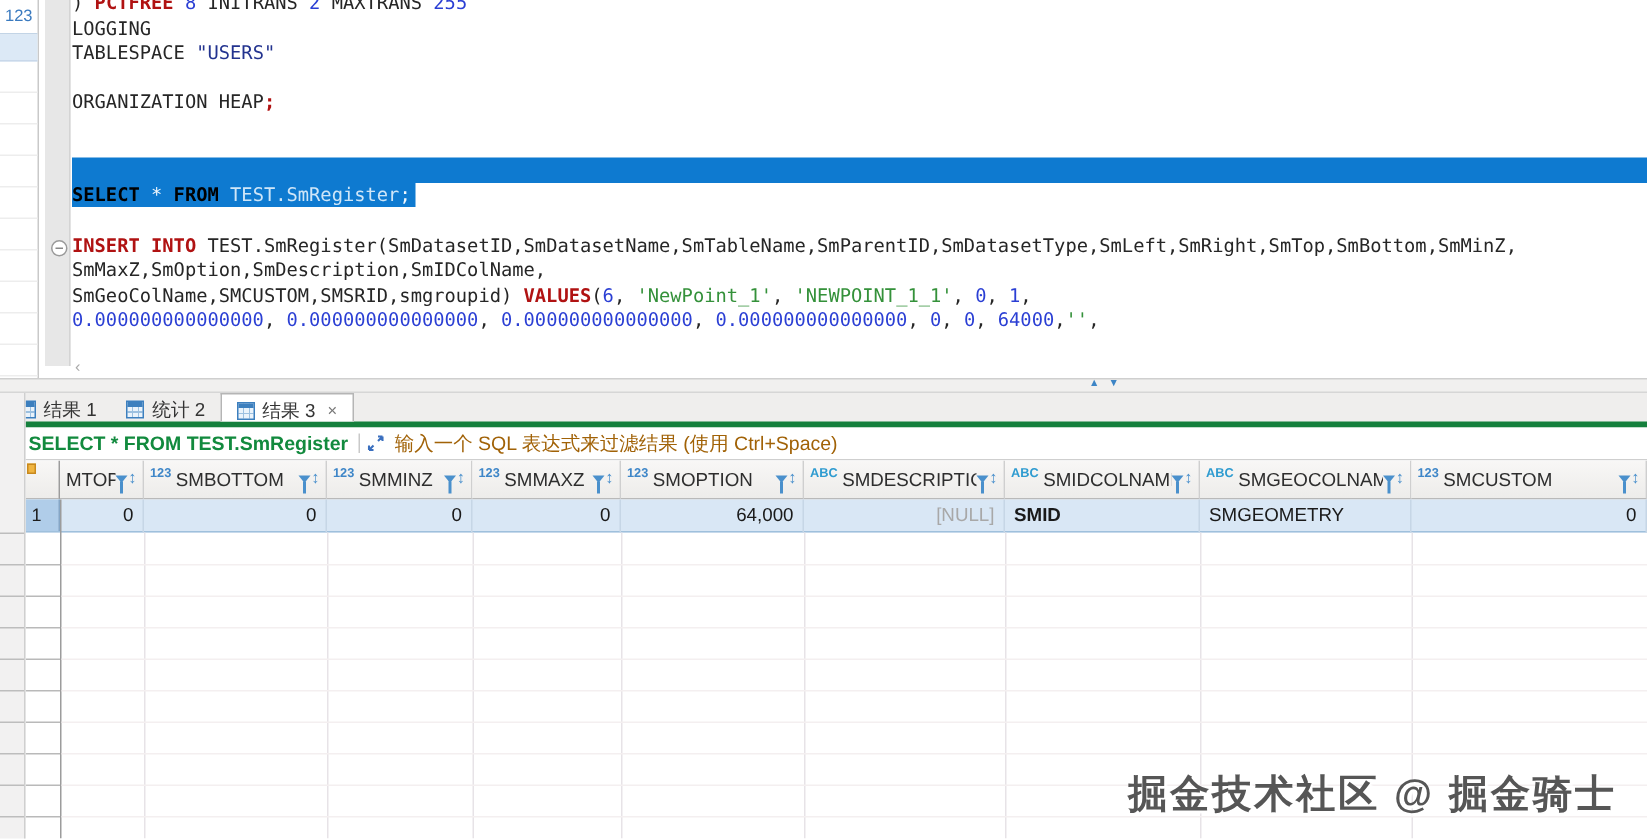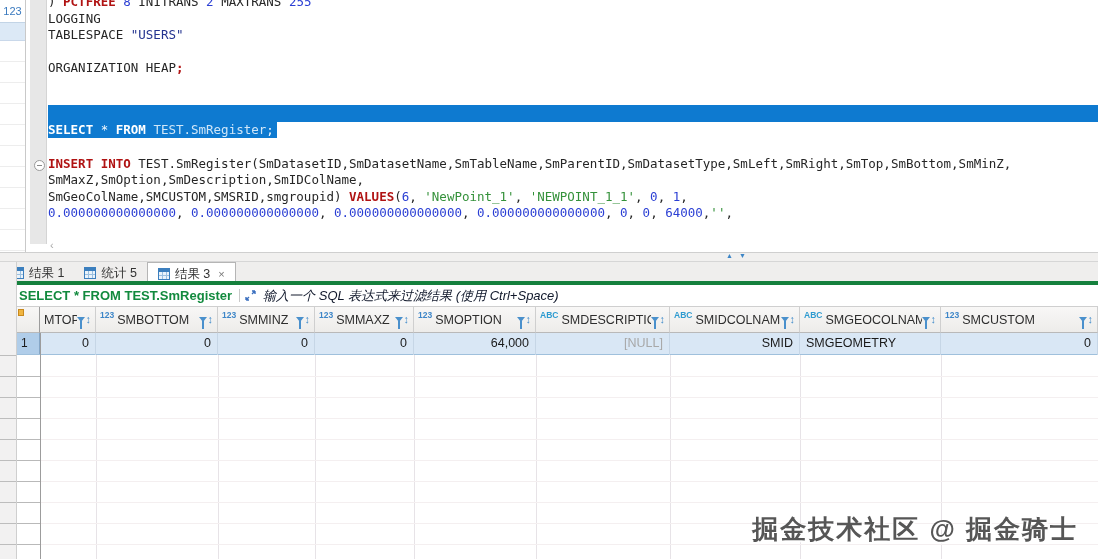--- a/index.html
+++ b/index.html
@@ -18,21 +18,21 @@
   .gutter{position:absolute;left:4px;top:0;width:16px;height:244px;background:#e7e7e7;border-right:1px solid #d4d4d4;}
   .code-area{position:absolute;left:0;top:0;right:0;height:100%;font-family:"DejaVu Sans Mono", monospace;font-size:12.5px;line-height:16.5px;}
   .code-line{position:absolute;left:22px;height:16.5px;white-space:pre;}
   .sel-full{right:0;background:#0e7ad0;}
   .sel-text{background:#0e7ad0;padding-right:3px;}
   .tk-p{color:#262626;}
   .tk-k{color:#b01212;font-weight:bold;}
   .tk-n{color:#2b3fd4;}
   .tk-s{color:#34913a;}
   .tk-q{color:#23338f;}
-  .tk-sk{color:#ffffff;font-weight:bold;}
+  .tk-sk{color:#000000;font-weight:bold;}
   .tk-sp{color:#f2f8fd;}
   .tk-si{color:#cfe6f8;}
   .fold{position:absolute;left:8px;top:160px;width:9px;height:9px;border:1px solid #9a9a9a;border-radius:50%;background:#fff;}
   .fold i{position:absolute;left:2px;top:4px;width:5px;height:1px;background:#888;}
   .scroll-left{position:absolute;left:24px;top:240px;color:#a9a9a9;font-size:11px;line-height:11px;}
   
   .sash{position:absolute;left:0;top:252px;right:0;height:10px;background:#f1f0ef;border-top:1px solid #cfcfcf;border-bottom:1px solid #d6d6d6;box-sizing:border-box;}
   .sash-arrows{position:absolute;left:726px;top:-1px;color:#3d85c6;font-size:7px;letter-spacing:6px;}
   
   .tabbar{position:absolute;left:17px;top:262px;right:0;height:23px;background:#efeeed;border-bottom:4px solid #15803d;box-sizing:border-box;white-space:nowrap;overflow:hidden;}
@@ -41,21 +41,21 @@
   .tab .close{color:#777;font-size:11px;margin-left:3px;}
   .grid-icon{width:12px;height:12px;flex:0 0 12px;border:1px solid #3c7fbe;box-sizing:border-box;background-color:#eaf3fb;
     background-image:linear-gradient(#3c7fbe 0 3px, rgba(0,0,0,0) 3px),
       repeating-linear-gradient(90deg, rgba(0,0,0,0) 0 3px, #9cc0e0 3px 4px),
       repeating-linear-gradient(0deg, rgba(0,0,0,0) 0 3px, #9cc0e0 3px 4px);}
   
   .filterbar{position:absolute;left:17px;top:285px;right:0;height:22px;background:#fff;border-bottom:1px solid #cfcfcf;box-sizing:border-box;display:flex;align-items:center;padding-left:2px;}
   .filter-query{color:#128a3e;font-weight:bold;font-size:13px;white-space:nowrap;}
   .filter-sep{width:1px;height:13px;background:#c9c9c9;margin:0 4px 0 7px;}
   .filter-expand svg{display:block;}
-  .filter-placeholder{color:#0f172a;font-style:italic;font-size:13px;margin-left:6px;white-space:nowrap;}
+  .filter-placeholder{color:#a16207;font-size:13px;margin-left:6px;white-space:nowrap;}
   
   .grid{position:absolute;left:17px;top:307px;right:0;bottom:0;background:#fff;overflow:hidden;}
   .hdr-row{position:absolute;left:0;top:0;right:0;height:26px;display:flex;}
   .hdr-cell{box-sizing:border-box;height:26px;border-right:1px solid #cfcfcf;border-bottom:1px solid #b9b9b9;background:linear-gradient(#f8f7f6,#edecea);display:flex;align-items:center;padding:0 4px;overflow:hidden;position:relative;}
   .corner{border-right:1px solid #9c9c9c;}
   .key-icon{position:absolute;left:1px;top:2px;width:6px;height:7px;background:#f0b541;border:1px solid #c8891e;box-sizing:border-box;}
   .hdr-prefix{font-size:8.5px;font-weight:bold;margin-right:3px;align-self:flex-start;margin-top:3px;flex:0 0 auto;}
   .pfx-num{color:#3e86c8;}
   .pfx-str{color:#2e9bd0;}
   .hdr-name{font-size:12.5px;color:#2e2e2e;white-space:nowrap;overflow:hidden;}
@@ -119,21 +119,21 @@
 
 <div class="sash">
   <div class="sash-arrows"><span>▲</span><span>▼</span></div>
 </div>
 
 <div class="tabbar" id="tabbar"><div class="tab" style="margin-left: -15px;">
       <span class="grid-icon"></span>
       <span>结果 1</span>
     </div><div class="tab">
       <span class="grid-icon"></span>
-      <span>统计 5</span>
+      <span>统计 2</span>
     </div><div class="tab active">
       <span class="grid-icon"></span>
       <span>结果 3</span>
       <span class="close">×</span>
     </div></div>
 
 <div class="filterbar">
   <span class="filter-query">SELECT * FROM TEST.SmRegister</span>
   <span class="filter-sep"></span>
   <span class="filter-expand">
@@ -225,21 +225,21 @@
       </div>
     </div>
     <div class="data-row">
       <div class="rownum">1</div>
       <div class="cell" style="width: 56px; flex: 0 0 56px; text-align: right;">0</div>
       <div class="cell" style="width: 122px; flex: 0 0 122px; text-align: right;">0</div>
       <div class="cell" style="width: 97px; flex: 0 0 97px; text-align: right;">0</div>
       <div class="cell" style="width: 99px; flex: 0 0 99px; text-align: right;">0</div>
       <div class="cell" style="width: 122px; flex: 0 0 122px; text-align: right;">64,000</div>
       <div class="cell null" style="width: 134px; flex: 0 0 134px; text-align: right;">[NULL]</div>
-      <div class="cell" style="width: 130px; flex: 0 0 130px; text-align: right;">SMID</div>
+      <div class="cell" style="width: 130px; flex: 0 0 130px; text-align: left; font-weight: bold;">SMID</div>
       <div class="cell" style="width: 141px; flex: 0 0 141px; text-align: left;">SMGEOMETRY</div>
       <div class="cell" style="width: 157px; flex: 0 0 157px; text-align: right;">0</div>
     </div>
     <div class="vline dark" style="left: 23px;"></div>
     <div class="vline" style="left: 79px;"></div>
     <div class="vline" style="left: 201px;"></div>
     <div class="vline" style="left: 298px;"></div>
     <div class="vline" style="left: 397px;"></div>
     <div class="vline" style="left: 519px;"></div>
     <div class="vline" style="left: 653px;"></div>

